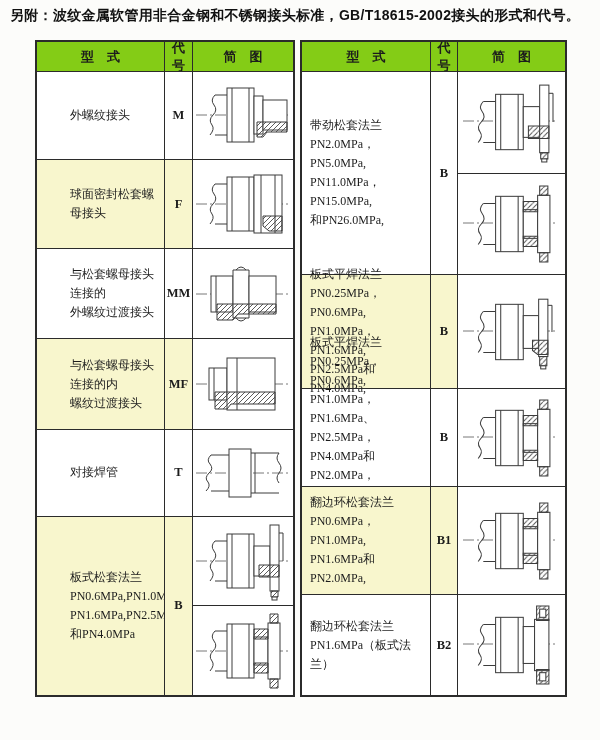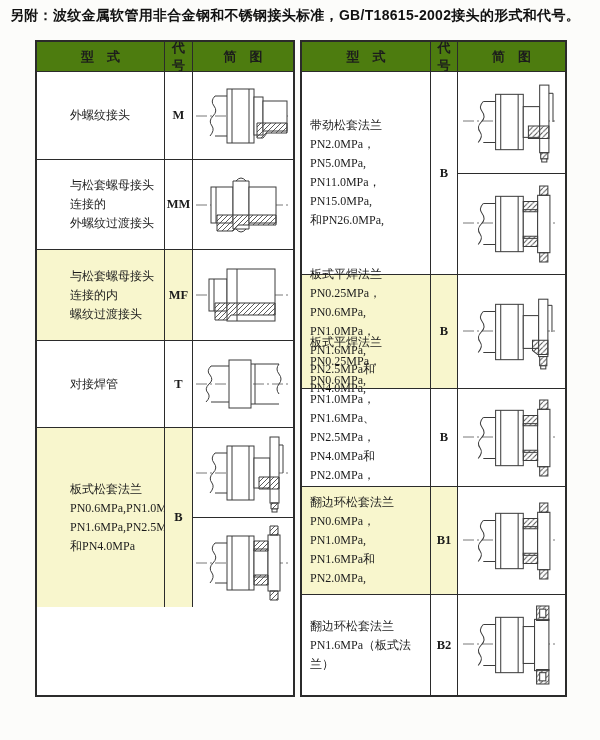--- a/index.html
+++ b/index.html
@@ -18,21 +18,21 @@
     display:flex;
   }
   .half{
     display:flex;flex-direction:column;border:2px solid #2b2b2b;box-sizing:border-box;
     background:#fff;
   }
   .half-left{width:260px;margin-right:5px;}
   .half-right{width:267px;}
   .row{display:flex;box-sizing:border-box;border-top:1px solid #2b2b2b;}
   .row:first-child{border-top:none;}
-  .hdr{background:#4d7c0f;}
+  .hdr{background:#84cc16;}
   .cell{box-sizing:border-box;border-left:1px solid #2b2b2b;display:flex;align-items:center;}
   .cell:first-child{border-left:none;}
   .c-type{padding:4px 4px 4px 8px;font-size:12px;line-height:19px;white-space:pre-line;}
   .half-left .c-type{width:127px;padding-left:33px;}
   .half-right .c-type{width:128px;}
   .c-code{justify-content:center;font-weight:bold;font-size:12.5px;}
   .half-left .c-code{width:28px;}
   .half-right .c-code{width:27px;}
   .c-diag{flex:1;flex-direction:column;align-items:stretch;padding:0;background:#fff;}
   .hdr .cell{justify-content:center;font-weight:bold;font-size:13px;padding:12px;}
@@ -159,20 +159,33 @@
         <div class="sub">
             <svg class="diag" width="100" height="80">
               <line class="cl" x1="3" y1="40" x2="97" y2="40"></line>
               <use href="#sym-hose"></use>
               <use href="#sym-male"></use>
             </svg>
           </div>
       </div>
     </div>
 
+    <div class="row" style="height:90px">
+      <div class="cell c-type hl">球面密封松套螺母接头</div>
+      <div class="cell c-code hl">F</div>
+      <div class="cell c-diag">
+        <div class="sub">
+            <svg class="diag" width="100" height="80">
+              <line class="cl" x1="3" y1="40" x2="97" y2="40"></line>
+              <use href="#sym-hose"></use>
+              <use href="#sym-nut"></use>
+            </svg>
+          </div>
+      </div>
+    </div>
 
     <div class="row" style="height:90px">
       <div class="cell c-type">与松套螺母接头连接的
 外螺纹过渡接头</div>
       <div class="cell c-code">MM</div>
       <div class="cell c-diag">
         <div class="sub">
             <svg class="diag" width="100" height="80">
               <line class="cl" x1="3" y1="40" x2="97" y2="40"></line>
               <use href="#sym-mm"></use>

